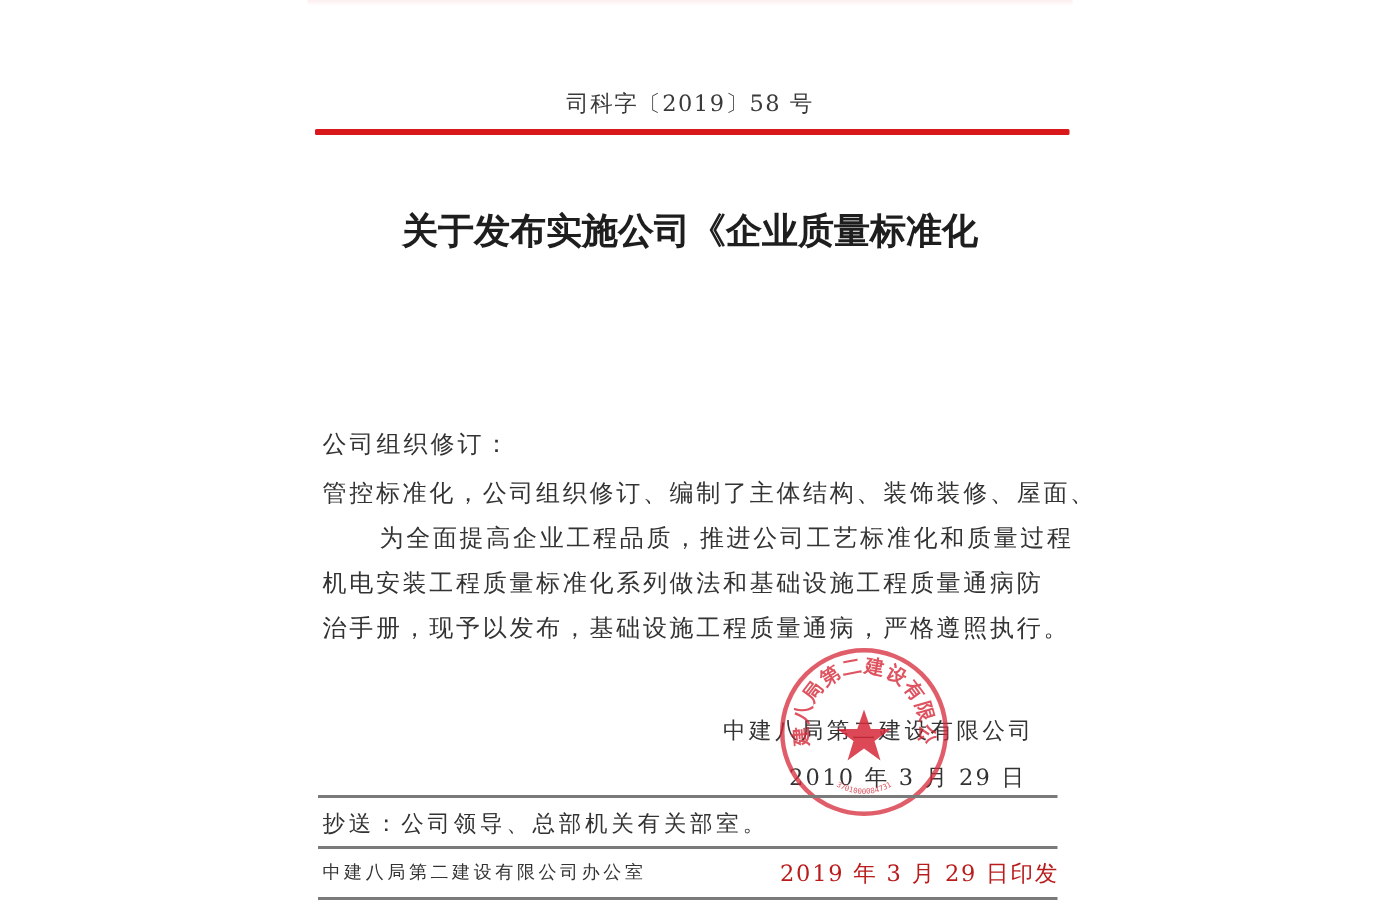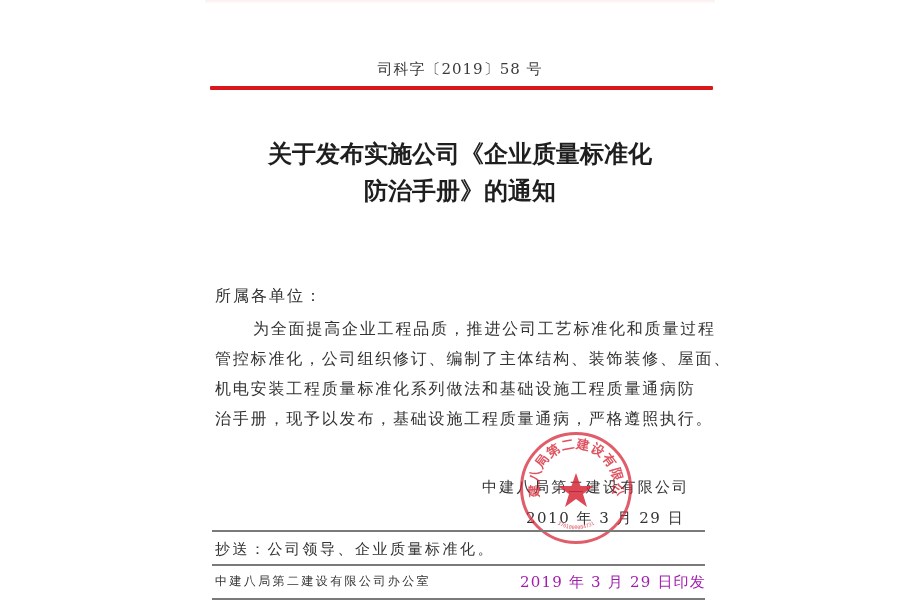--- a/index.html
+++ b/index.html
@@ -131,44 +131,43 @@
       letter-spacing: 2.4px;
       color: #333;
       white-space: nowrap;
     }
     .footer-date {
       position: absolute;
       top: 573px;
       right: 214px;
       font-size: 15px;
       letter-spacing: 1.2px;
-      color: #a21caf;
+      color: #b91c1c;
       white-space: nowrap;
       text-align: right;
     }
   </style>
 </head>
 <body>
 
 <div class="top-remnant"></div>
 
 <div class="doc-number">司科字〔2019〕58 号</div>
 
 <div class="red-rule"></div>
 
 <div class="title">
   <div>关于发布实施公司《企业质量标准化</div>
-  <div>防治手册》的通知</div>
 </div>
 
-<div class="salutation">所属各单位：</div>
+<div class="salutation">公司组织修订：</div>
 
 <div class="body-text">
+  <div class="line">管控标准化，公司组织修订、编制了主体结构、装饰装修、屋面、</div>
   <div class="line indent">为全面提高企业工程品质，推进公司工艺标准化和质量过程</div>
-  <div class="line">管控标准化，公司组织修订、编制了主体结构、装饰装修、屋面、</div>
   <div class="line">机电安装工程质量标准化系列做法和基础设施工程质量通病防</div>
   <div class="line">治手册，现予以发布，基础设施工程质量通病，严格遵照执行。</div>
 </div>
 
 <div class="sign-company">中建八局第二建设有限公司</div>
 <div class="sign-date">2010 年 3 月 29 日</div>
 
 <div class="seal">
   <svg width="106" height="106" viewBox="0 0 106 106">
     <defs>
@@ -179,17 +178,17 @@
       <textPath href="#sealArc" startOffset="50%" text-anchor="middle">中建八局第二建设有限公司</textPath>
     </text>
     <polygon points="53,38 57.5,51 71,51 60,59 64,72 53,64 42,72 46,59 35,51 48.5,51" fill="rgba(214,40,55,0.85)"></polygon>
     <text font-size="5" fill="rgba(214,40,55,0.8)" font-family="DejaVu Sans Mono, monospace">
       <textPath href="#serialArc" startOffset="50%" text-anchor="middle">3701000084731</textPath>
     </text>
   </svg>
 </div>
 
 <div class="hr hr1"></div>
-<div class="cc">抄送：公司领导、企业质量标准化。</div>
+<div class="cc">抄送：公司领导、总部机关有关部室。</div>
 <div class="hr hr2"></div>
 <div class="footer-org">中建八局第二建设有限公司办公室</div>
 <div class="footer-date">2019 年 3 月 29 日印发</div>
 <div class="hr hr3"></div>
 
 </body></html>

